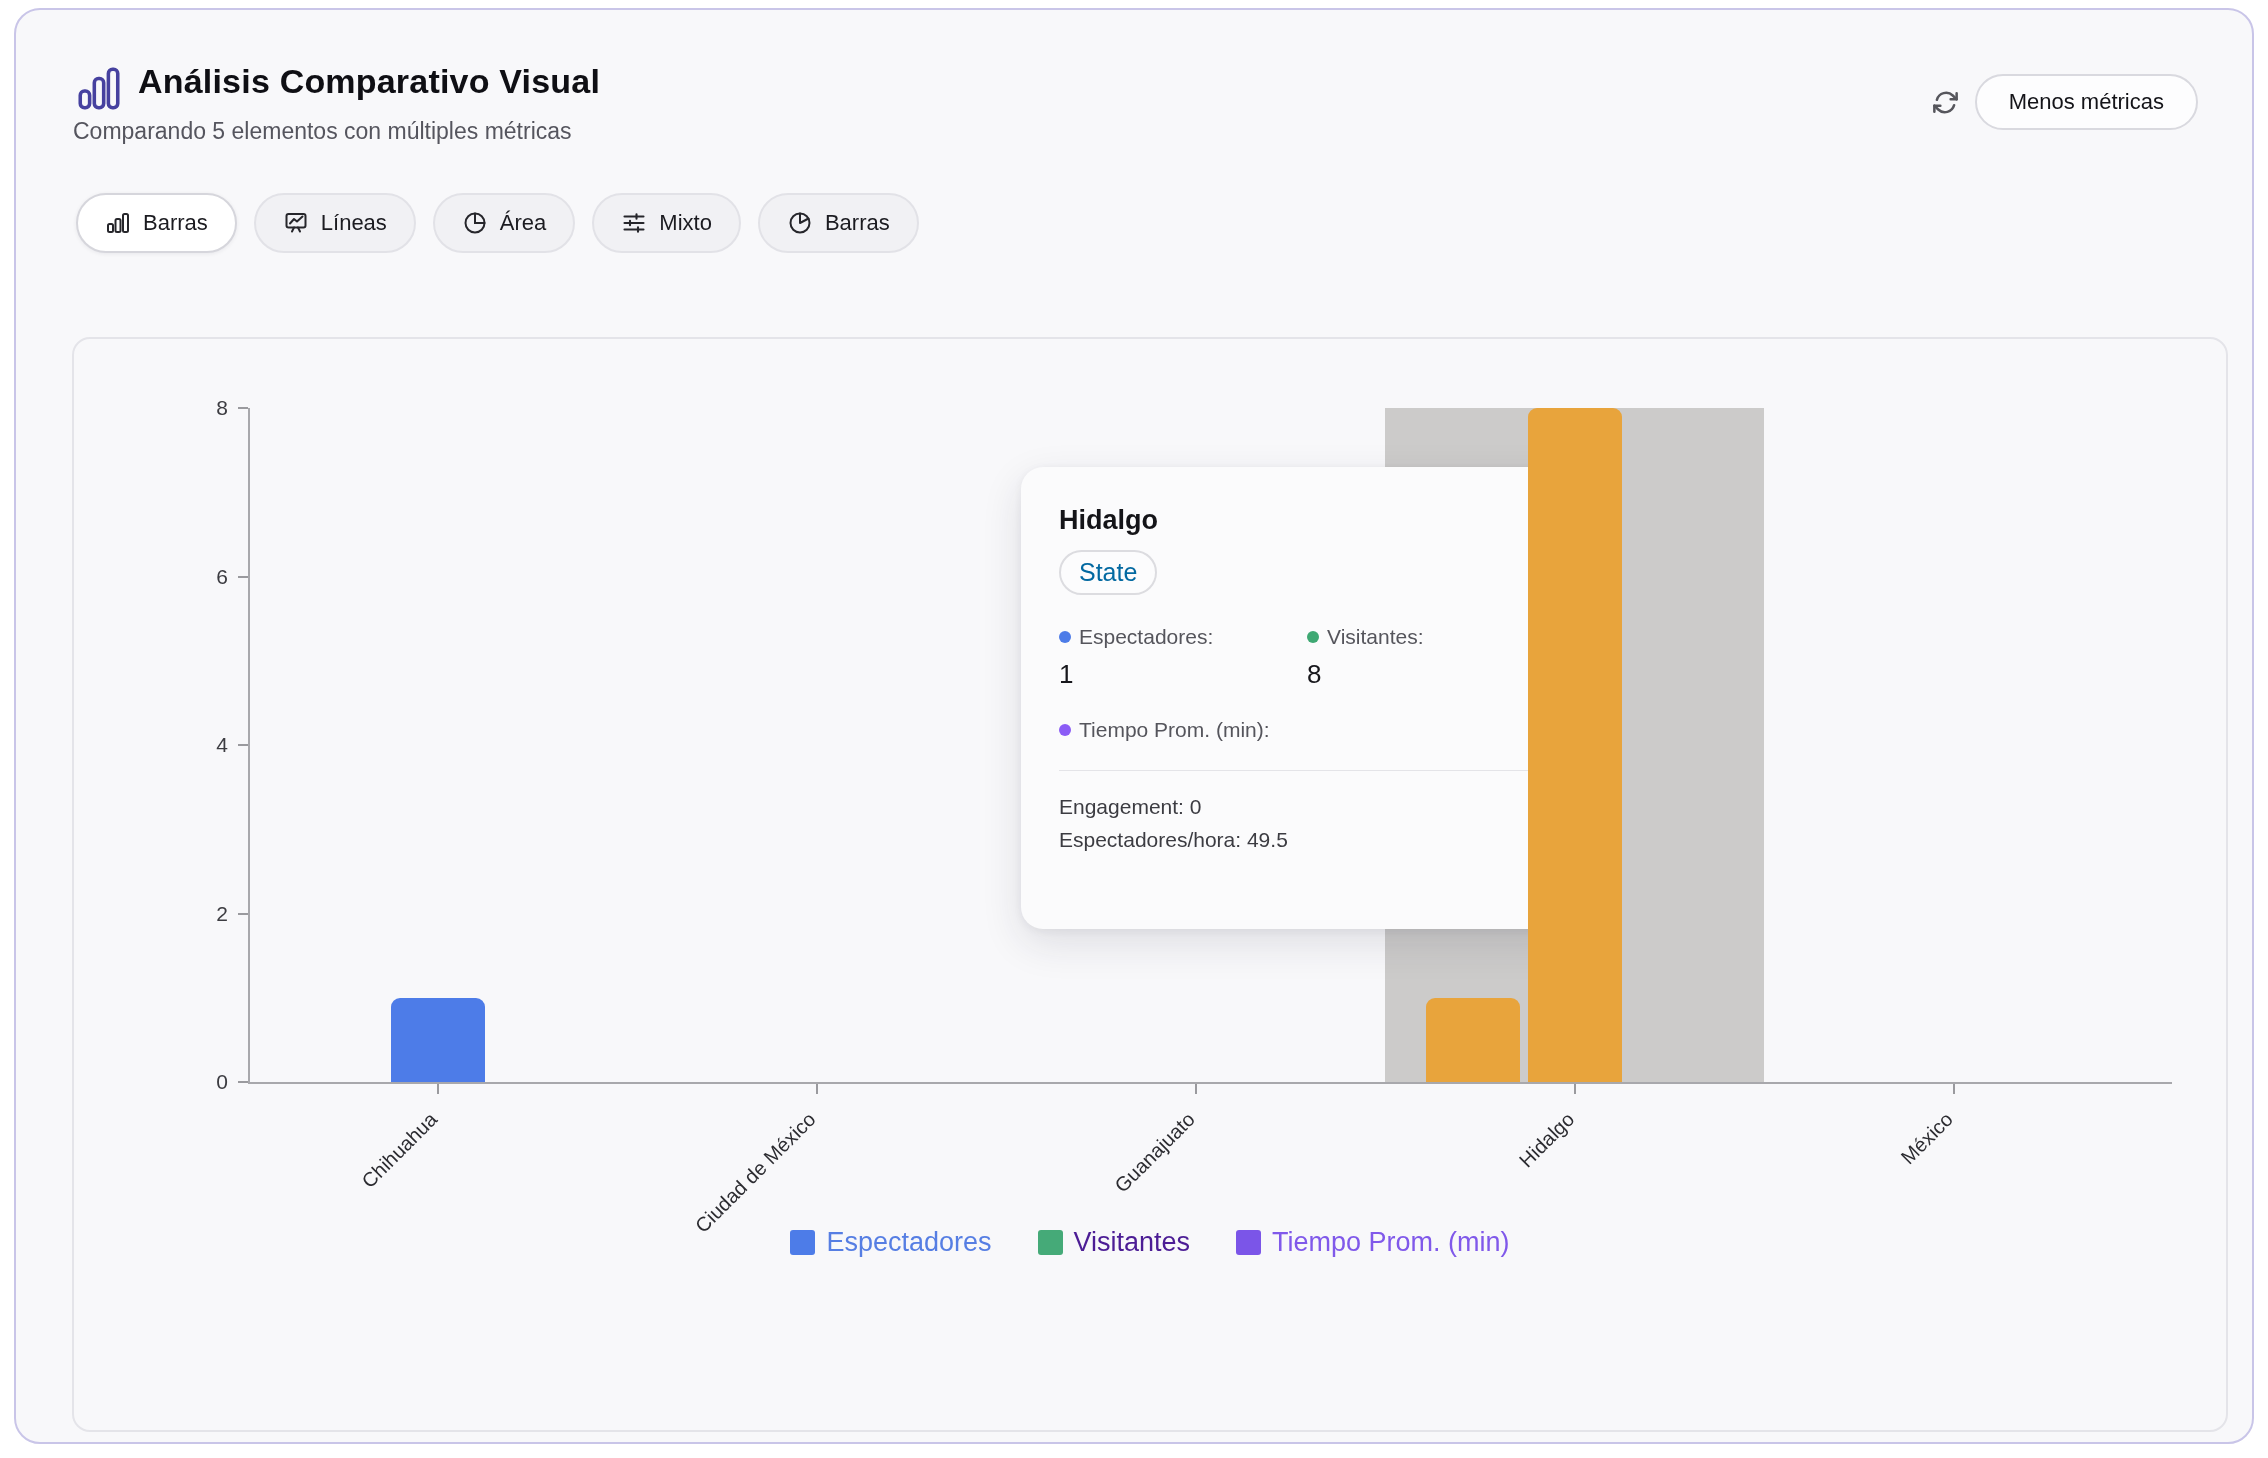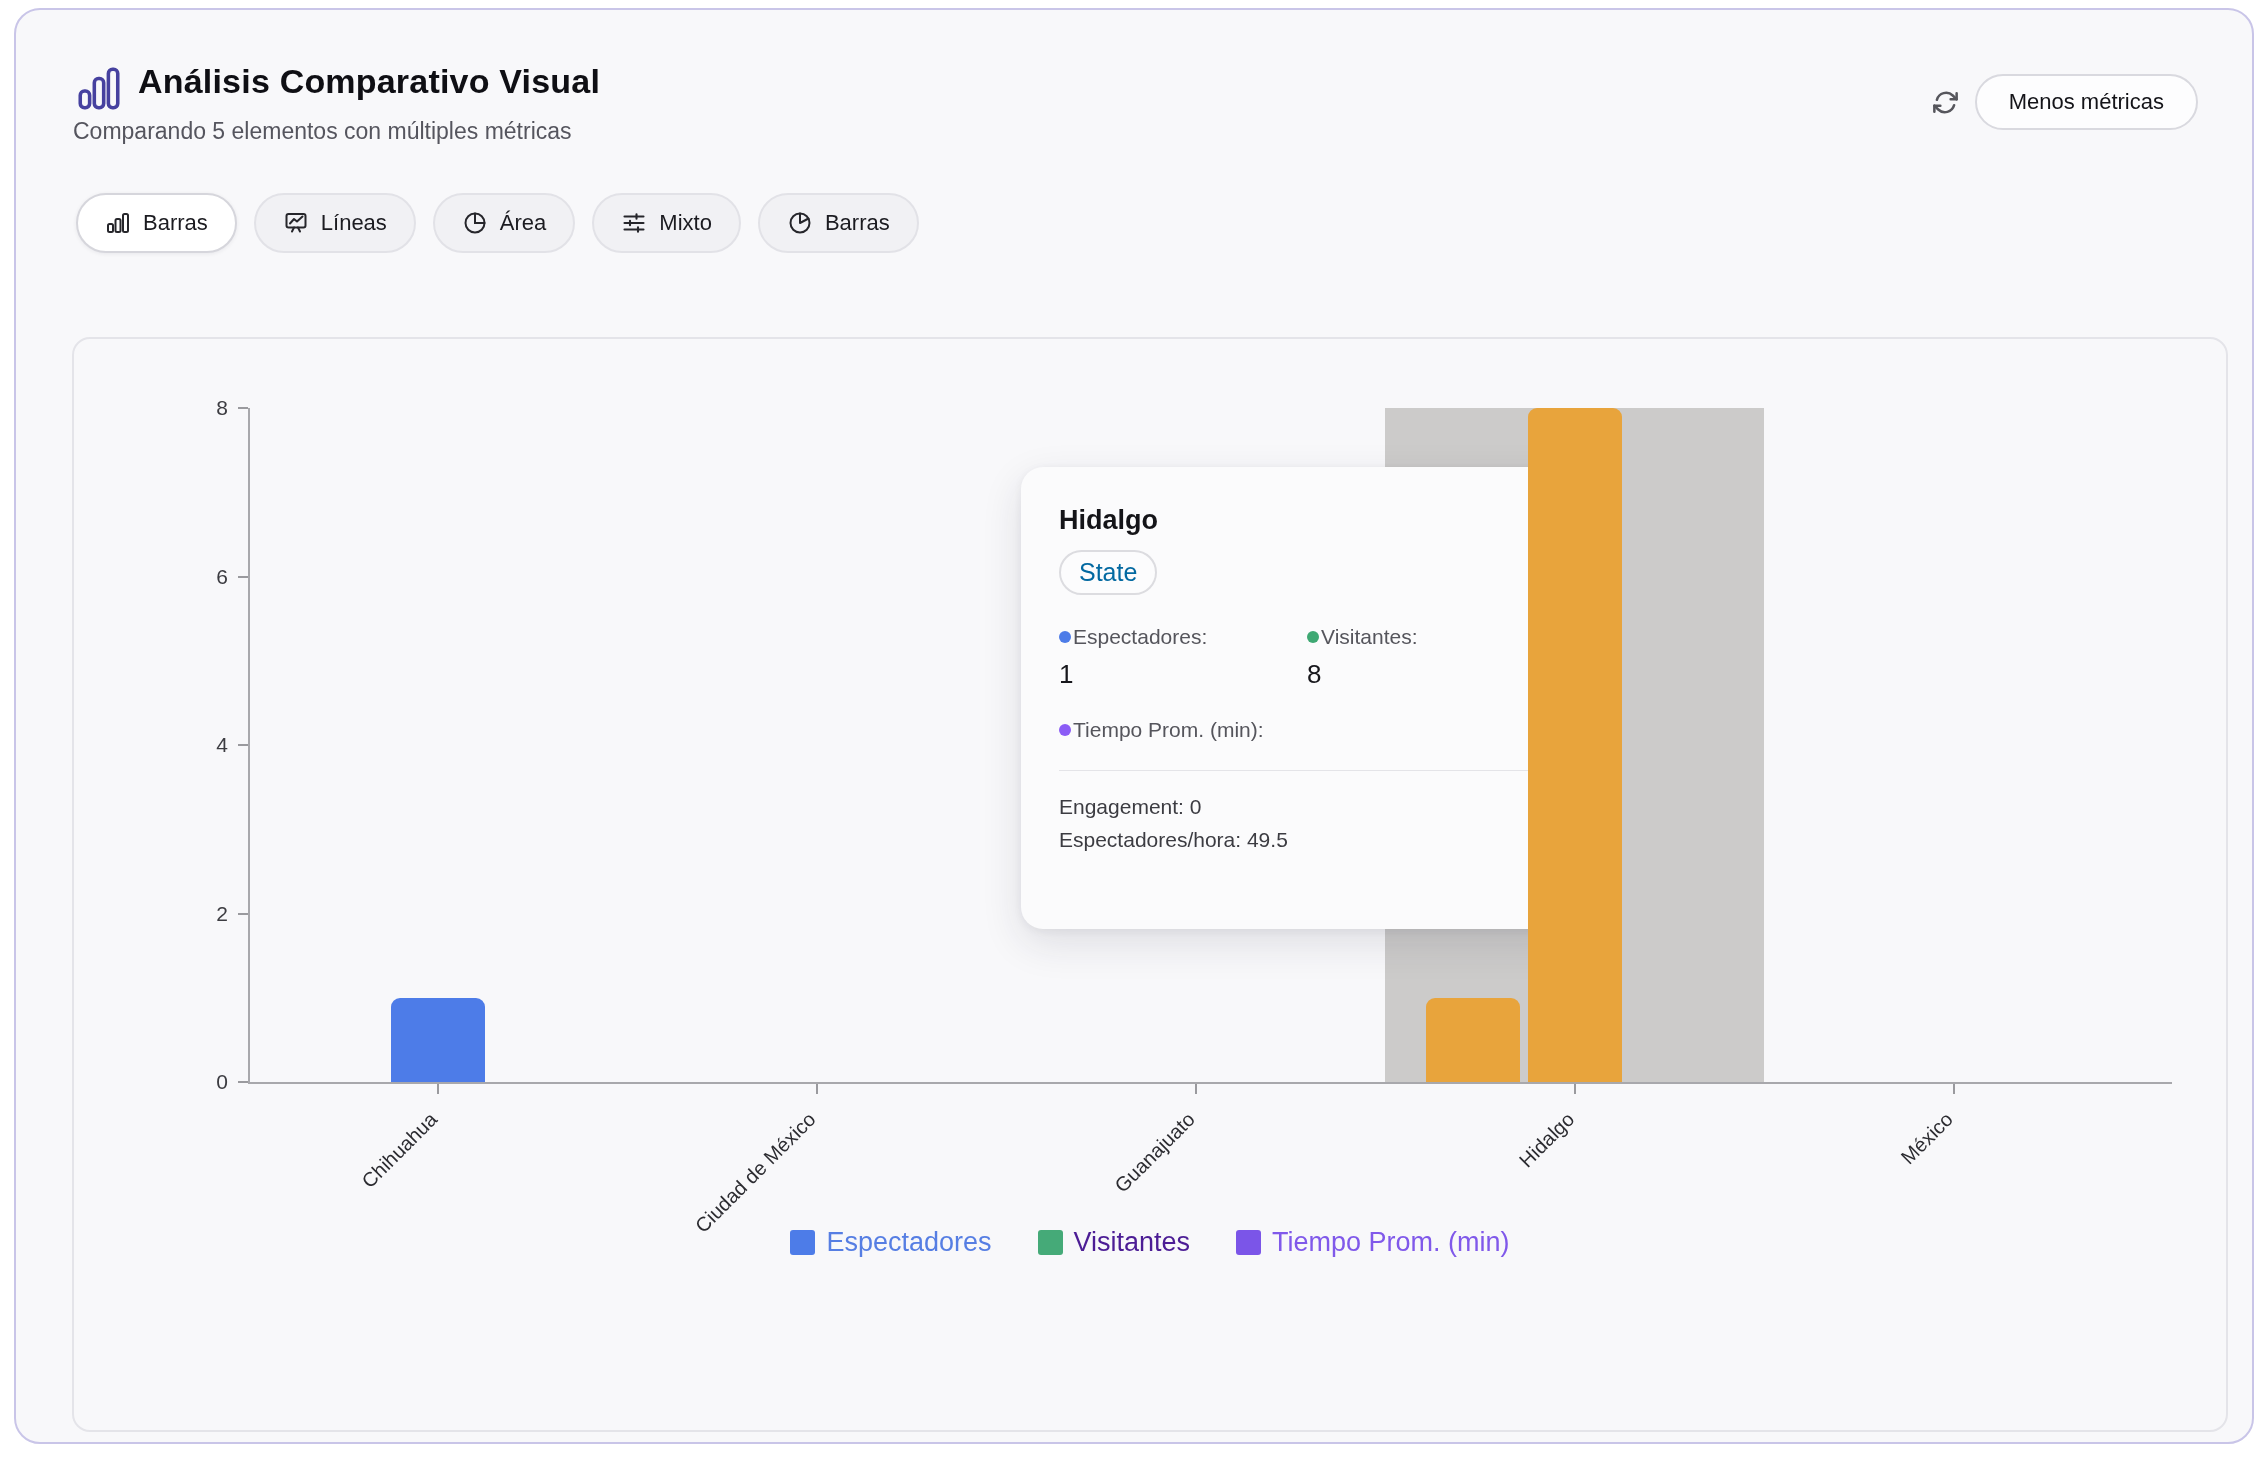--- a/index.html
+++ b/index.html
@@ -38,21 +38,21 @@
   .bar{ position:absolute; border-radius:9px 9px 0 0; z-index:4; }
 
   
   .tooltip{ position:absolute; left:947px; top:128px; width:554px; height:462px; z-index:3;
     background:#fbfbfc; border-radius:22px; box-shadow:0 14px 40px rgba(30,30,55,.12), 0 2px 8px rgba(30,30,55,.06);
     padding:38px; }
   .tt-title{ font-size:27px; font-weight:700; color:#141418; }
   .tt-badge{ display:inline-block; margin-top:14px; padding:6px 18px; border:2px solid #dcdce0;
     border-radius:999px; font-size:25px; color:#0369a1; background:#fcfcfd; }
   .tt-grid{ margin-top:30px; display:grid; grid-template-columns:248px 1fr; row-gap:28px; }
-  .metric-row{ display:flex; align-items:center; gap:2px; font-size:21px; color:#55555c; }
+  .metric-row{ display:flex; align-items:center; gap:8px; font-size:21px; color:#55555c; }
   .dot{ width:12px; height:12px; border-radius:50%; flex:0 0 auto; }
   .metric-val{ margin-top:10px; font-size:26px; color:#17171c; }
   .tt-span2{ grid-column:1 / -1;text-align:center; }
   .tt-div{ margin-top:28px; height:1px; background:#e4e4e8; }
   .tt-foot{ margin-top:20px; font-size:21px; color:#3c3c42; line-height:1.55; }
 
   
   .legend{ position:absolute; left:0; top:888px; width:100%; display:flex; justify-content:center;
     align-items:center; gap:46px; z-index:2; }
   .legend-item{ display:inline-flex; align-items:center; gap:11px; font-size:27px; cursor:pointer; }

